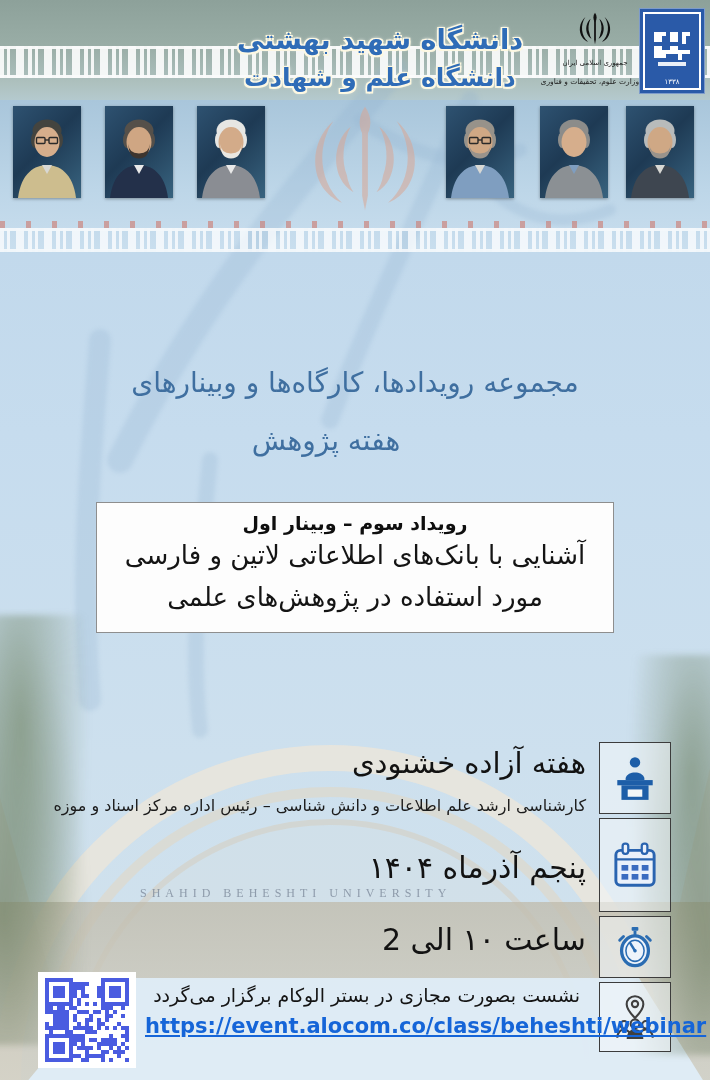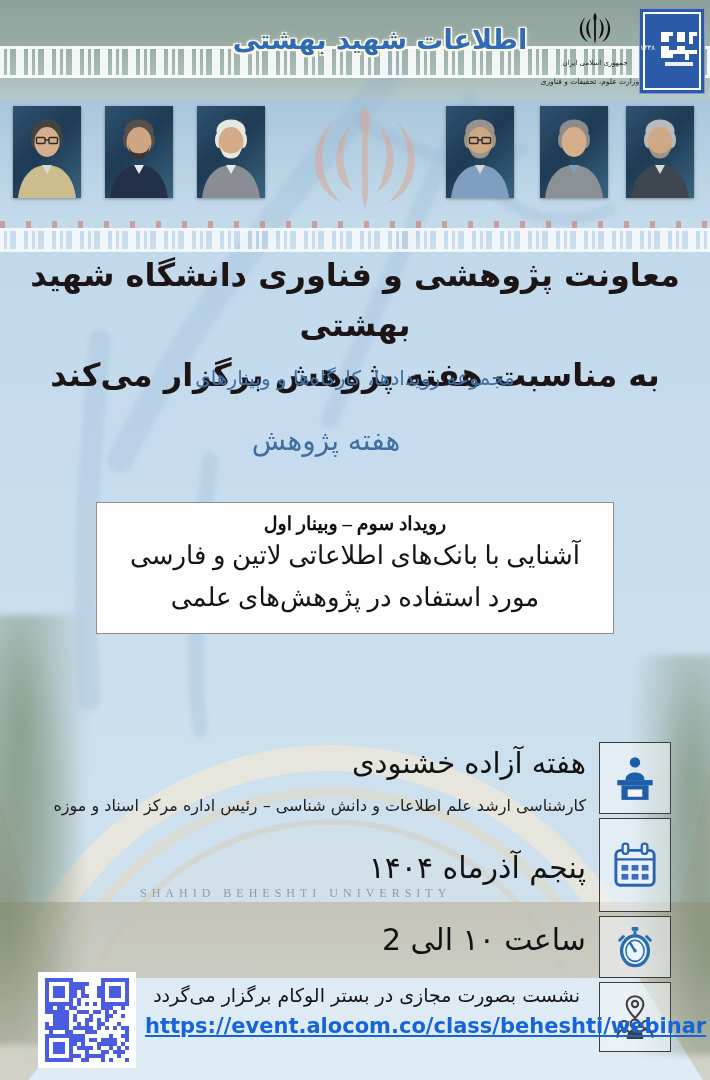--- a/index.html
+++ b/index.html
@@ -27,37 +27,37 @@
   .org-block{top:24px;left:212px;width:336px;text-align:center;z-index:5;}
   .org-line{font-weight:bold;color:#2f6cb7;
     text-shadow:0 0 3px #fdf9e8,0 0 4px #ffffff,1.5px 1.5px 0 #fdf6d8,-1.5px -1.5px 0 #fdf6d8,1.5px -1.5px 0 #fdf6d8,-1.5px 1.5px 0 #fdf6d8;}
   .org-line1{font-size:27px;}
   .org-line2{font-size:25px;margin-top:8px;}
   .gov-block{top:8px;left:551px;width:88px;text-align:center;z-index:5;color:#1c1c1c;}
   .gov-cap1{font-size:7px;margin-top:1px;}
   .gov-cap2{font-size:7.5px;margin-top:10px;white-space:nowrap;}
   .uni-logo{top:8px;left:639px;width:64px;height:84px;z-index:5;background:#2a5aa8;
     border:1px solid #7d9bcb;box-shadow:inset 0 0 0 3px #2a5aa8, inset 0 0 0 5px #ffffff;
-    display:flex;flex-direction:row;align-items:center;justify-content:flex-end;}
+    display:flex;flex-direction:column;align-items:center;justify-content:flex-end;}
   .uni-logo-year{color:#fff;font-size:7px;margin-bottom:7px;}
 
   
   .portrait{top:106px;width:68px;height:92px;z-index:3;overflow:hidden;
     background:linear-gradient(135deg,#2e5271 0%,#1e3a54 45%,#38637f 100%);
     box-shadow:0 1px 3px rgba(0,0,0,.35);}
 
   
   .title-block{top:250px;left:0;width:710px;text-align:center;z-index:5;color:#1d1416;font-weight:bold;}
   .title-l1{font-size:32px;line-height:50px;}
   .title-l2{font-size:32px;line-height:50px;}
-  .subtitle-l1{top:366px;left:0;width:710px;text-align:center;z-index:5;color:#3f6fa0;font-size:20px;}
+  .subtitle-l1{top:366px;left:0;width:710px;text-align:center;z-index:5;color:#3f6fa0;font-size:28px;}
   .subtitle-l2{top:424px;left:0;width:652px;text-align:center;z-index:5;color:#3f6fa0;font-size:28px;}
 
   .event-box{top:502px;left:96px;width:518px;z-index:5;background:#fdfdfd;border:1px solid #8e8e8e;
-    text-align:center;padding:9px 6px 14px 6px;box-sizing:border-box;font-family:Liberation Serif, serif;}
+    text-align:center;padding:9px 6px 14px 6px;box-sizing:border-box;}
   .event-heading{font-size:19px;font-weight:bold;color:#0f0f0f;}
   .event-line{font-size:26px;color:#141414;line-height:42px;}
 
   
   .calligraphy-wm{top:40px;left:0;width:710px;height:720px;z-index:1;filter:blur(2px);opacity:.5;}
   .bldg{top:628px;left:0;width:710px;height:452px;z-index:1;}
   .bldg-caption{top:886px;left:140px;width:420px;text-align:left;z-index:2;
     font-family:"Liberation Serif",serif;font-size:12px;letter-spacing:5px;
     color:rgba(125,138,155,.8);white-space:nowrap;direction:ltr;}
   .ground{top:902px;left:0;right:0;height:178px;z-index:1;
@@ -133,21 +133,22 @@
     <path d="M0 170 L80 452 L0 452 Z" fill="rgba(205,200,188,.35)"></path>
     <path d="M710 140 L640 452 L710 452 Z" fill="rgba(205,200,188,.35)"></path>
   </svg>
   <div class="abs ground"></div>
   <div class="abs panel"></div>
   <div class="abs tree tree-l"></div>
   <div class="abs tree tree-r"></div>
   <div class="abs bldg-caption">SHAHID BEHESHTI UNIVERSITY</div>
 
   <div class="abs org-block">
-    <div class="org-line org-line1">اطلاعات شهید بهشتی</div>
+    <div class="org-line org-line1">دانشگاه شهید بهشتی</div>
+    <div class="org-line org-line2">دانشگاه علم و شهادت</div>
   </div>
 
   <div class="abs gov-block">
     <svg width="42" height="46" viewBox="0 0 48 48" style="color:#111;fill:#111;">
       <use href="#iran-emblem-sym"></use>
     </svg>
     <div class="gov-cap1">جمهوری اسلامی ایران</div>
     <div class="gov-cap2">وزارت علوم، تحقیقات و فناوری</div>
   </div>
 
@@ -225,24 +226,20 @@
         <ellipse cx="34" cy="36" rx="12.5" ry="15" fill="#cfa885"></ellipse>
         <path d="M23.5 38 Q23.5 52.5 34 52.5 Q44.5 52.5 44.5 38 Q44.5 47 34 47.5 Q23.5 47 23.5 38 Z" fill="#9a938b"></path>
         <path d="M5 92 C8 67 22 59 34 59 C46 59 60 67 63 92 Z" fill="#3e4650"></path>
         <path d="M29 59 L34 68 L39 59 Z" fill="#d8d8d4"></path>
       </svg></div>
 
   <svg class="abs" style="top:98px;left:296px;width:138px;height:138px;z-index:2;color:#d9a795;fill:#d9a795;opacity:.55" viewBox="0 0 48 48">
     <use href="#iran-emblem-sym"></use>
   </svg>
 
-  <div class="abs title-block">
-    <div class="title-l1">معاونت پژوهشی و فناوری دانشگاه شهید بهشتی</div>
-    <div class="title-l2">به مناسبت هفته پژوهش برگزار می‌کند</div>
-  </div>
   <div class="abs subtitle-l1">مجموعه رویدادها، کارگاه‌ها و وبینارهای</div>
   <div class="abs subtitle-l2">هفته پژوهش</div>
 
   <div class="abs event-box">
     <div class="event-heading">رویداد سوم – وبینار اول</div>
     <div class="event-line">آشنایی با بانک‌های اطلاعاتی لاتین و فارسی</div>
     <div class="event-line">مورد استفاده در پژوهش‌های علمی</div>
   </div>
 
   <div class="abs icon-cell cell-speaker">

